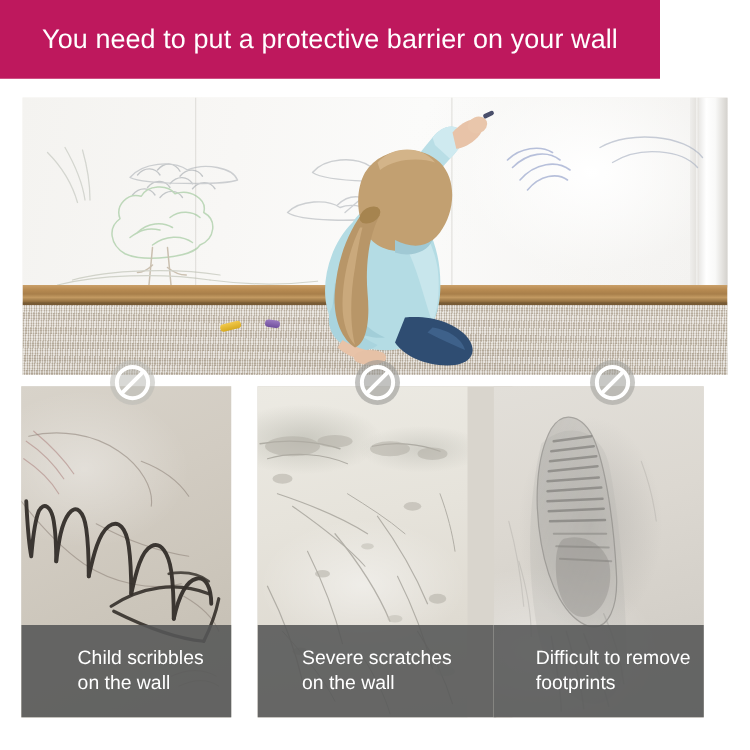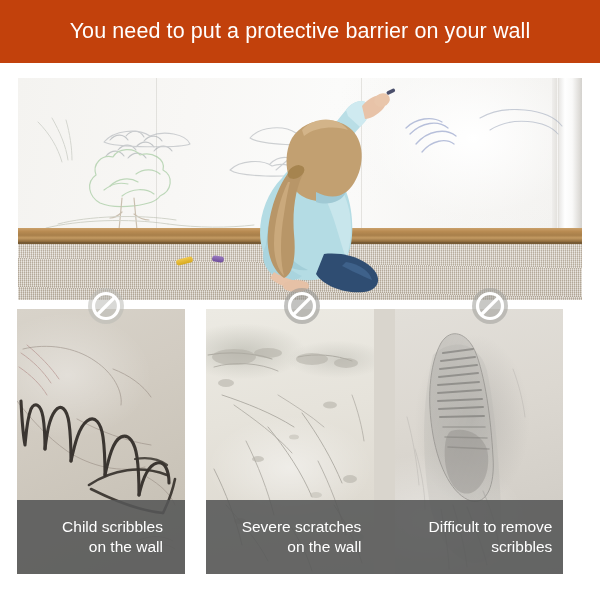--- a/index.html
+++ b/index.html
@@ -17,23 +17,23 @@
     position: relative;
     width: 600px;
     height: 600px;
     background: #ffffff;
   }
 
   
   #header-banner {
     position: absolute;
     left: 0; top: 0;
-    width: 600px;
+    width: 528px;
     height: 63px;
-    background: #c2410c;
+    background: #be185d;
     display: flex;
     align-items: center;
     justify-content: center;
   }
   #header-title {
     color: #ffffff;
     font-size: 21.5px;
     font-weight: 400;
     letter-spacing: 0.1px;
     white-space: nowrap;
@@ -158,21 +158,21 @@
   .panel-caption {
     position: absolute;
     left: 0;
     bottom: 0;
     width: 191px;
     height: 74px;
     background: rgba(85,86,87,0.88);
     display: flex;
     align-items: center;
     justify-content: center;
-    text-align: right;
+    text-align: left;
   }
   .panel-caption-text {
     color: #ffffff;
     font-size: 15.5px;
     line-height: 20px;
     font-weight: 400;
     padding: 0 6px;
   }
 
   
@@ -466,21 +466,21 @@
         <g stroke="#a5a39f" stroke-width="0.9" stroke-linecap="round" opacity="0.35" fill="none">
           <path d="M12 108 C18 130,22 154,24 176"></path>
           <path d="M20 140 C26 160,30 182,30 200"></path>
           <path d="M118 60 C124 76,128 92,130 108"></path>
         </g>
       </svg>
     </div>
     <div class="panel-caption">
       <div class="panel-caption-text">
         <span>Difficult to remove</span><br>
-        <span>scribbles</span>
+        <span>footprints</span>
       </div>
     </div>
   </div>
 
   <div class="no-badge" id="no-badge-0">
     <svg width="38" height="38" viewBox="0 0 38 38">
       <circle cx="19" cy="19" r="18" fill="#b9b9b5" opacity="0.55"></circle>
       <circle cx="19" cy="19" r="12.5" fill="none" stroke="#ffffff" stroke-width="3.2"></circle>
       <line x1="10.5" y1="27.5" x2="27.5" y2="10.5" stroke="#ffffff" stroke-width="3.2" stroke-linecap="round"></line>
     </svg>

